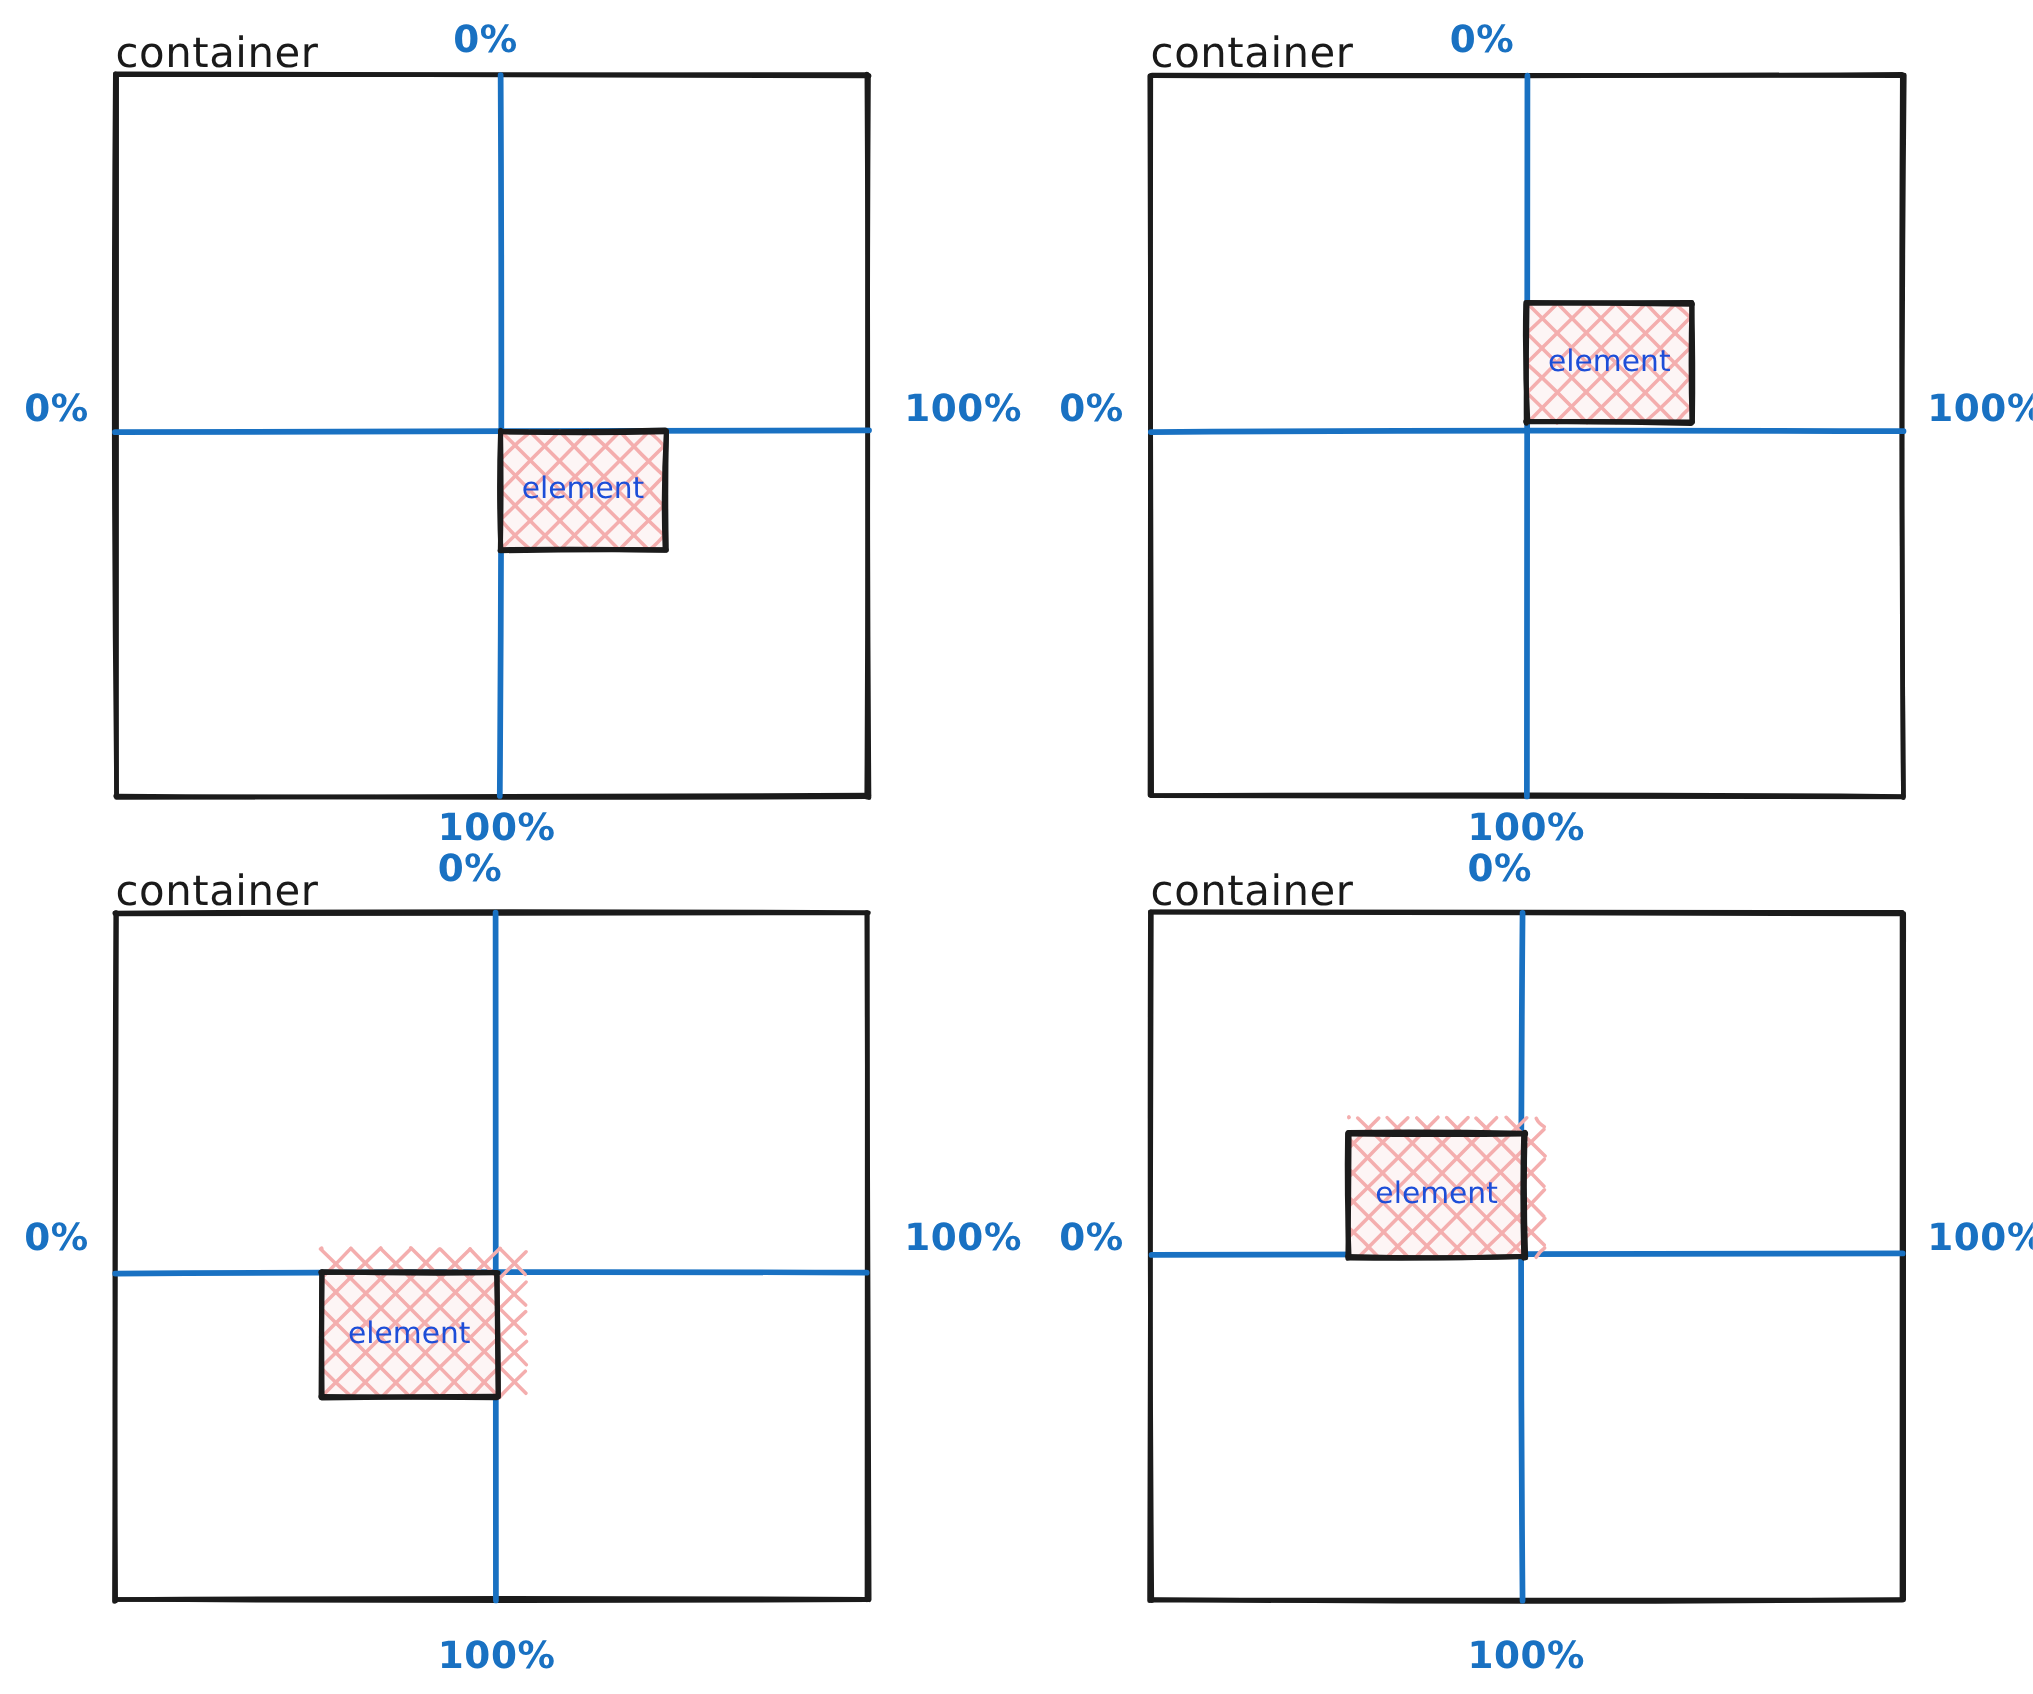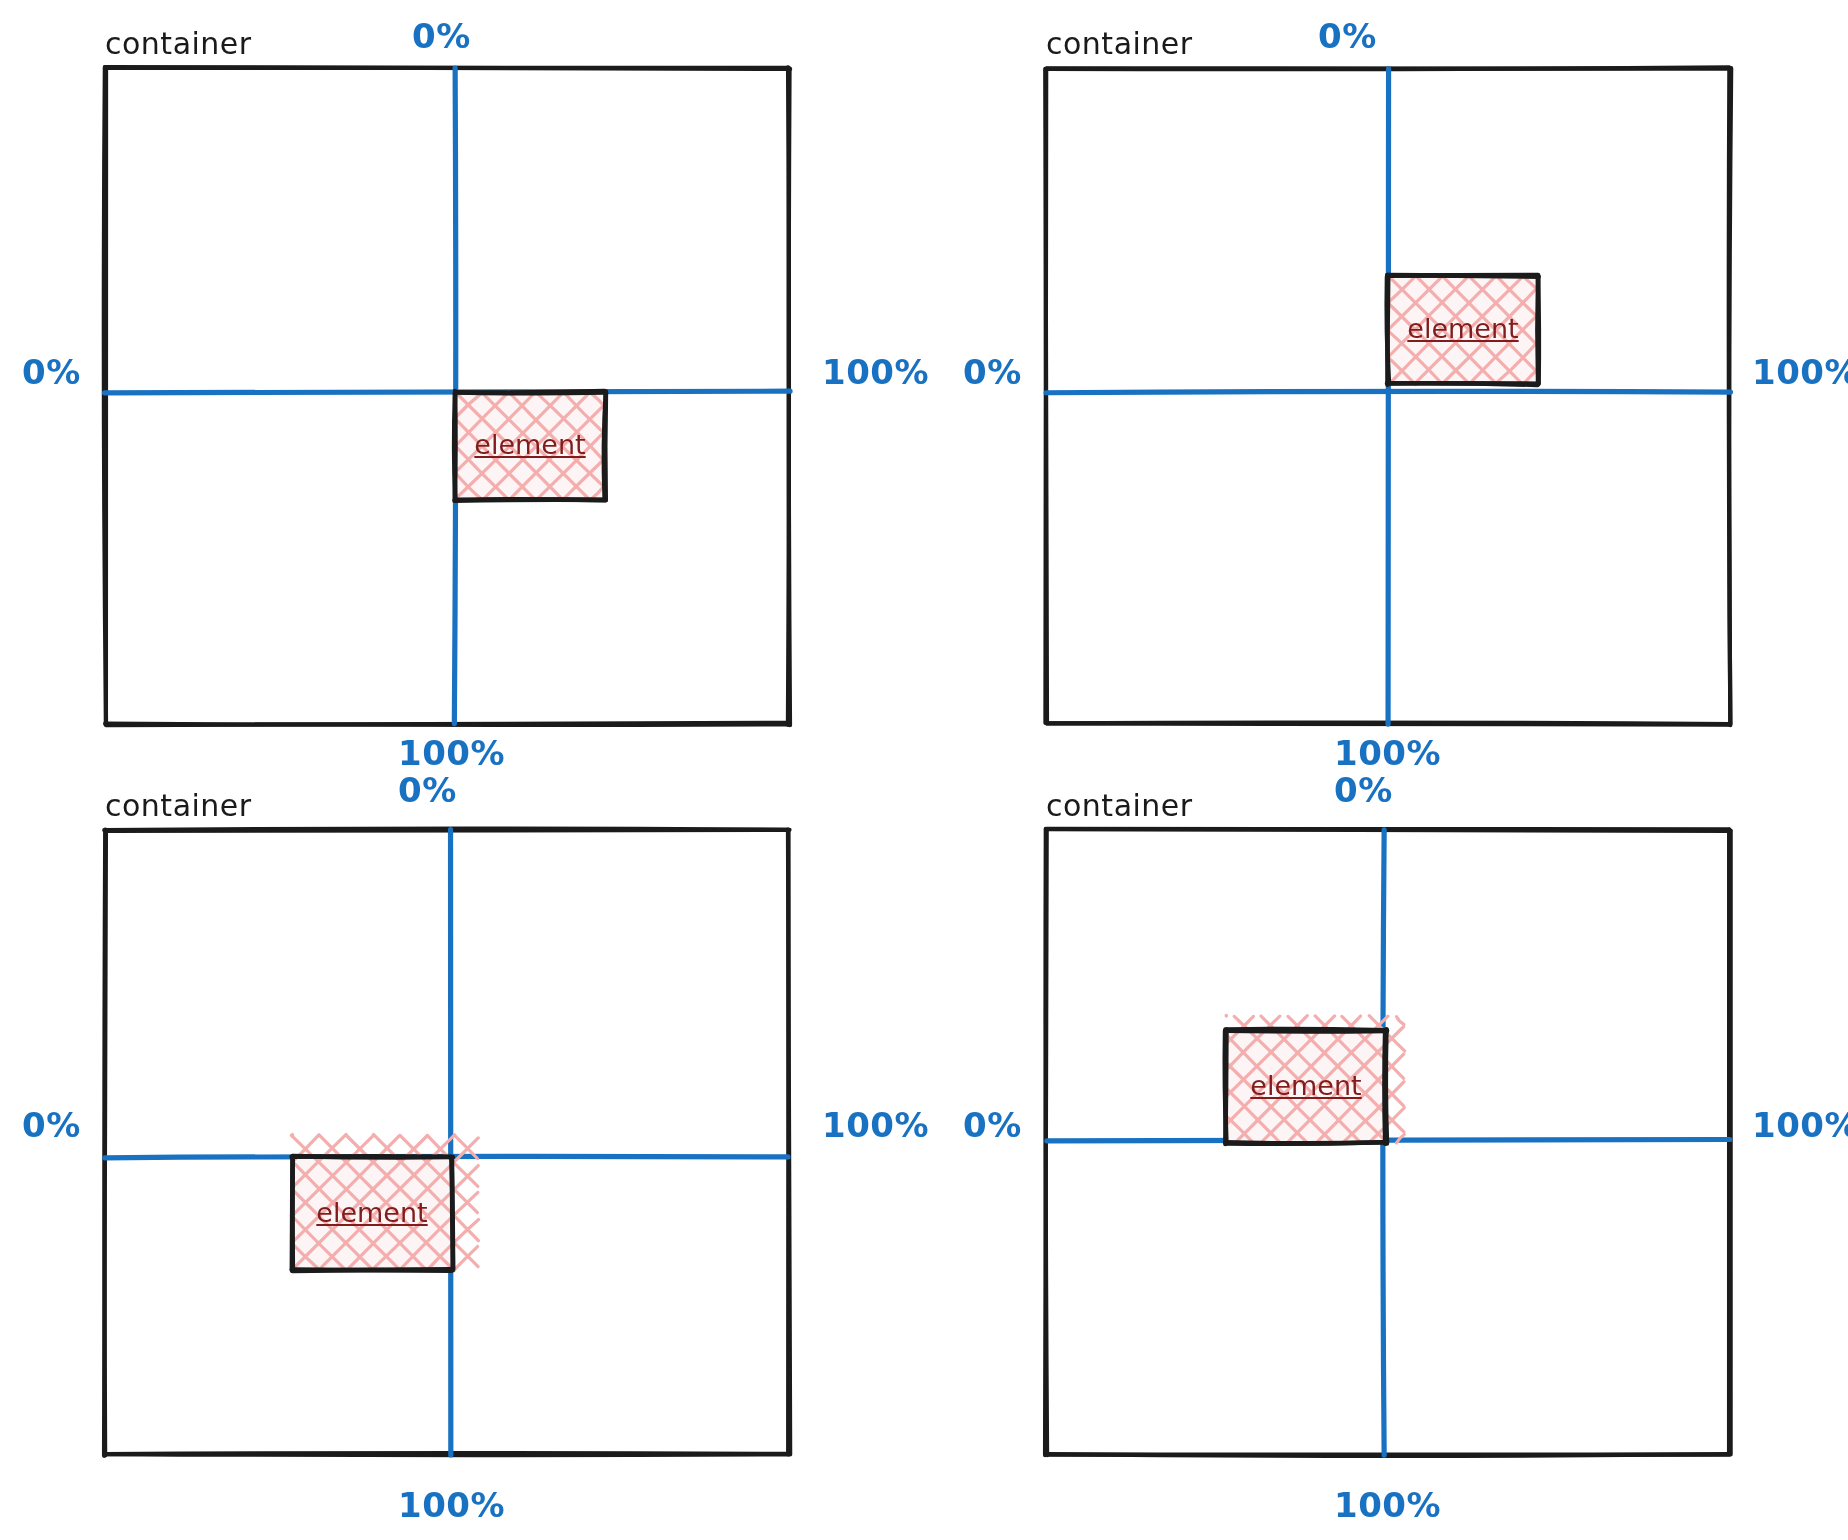--- a/index.html
+++ b/index.html
@@ -18,44 +18,43 @@
   .stage {
     position: absolute;
     left: 0; top: 0;
     width: 1848px;
     height: 1540px;
   }
 
   .container-label {
     position: absolute;
     color: #1a1a1a;
-    font-size: 30px;
+    font-size: 38px;
     font-family: "DejaVu Sans", sans-serif;
     letter-spacing: 0.5px;
     white-space: nowrap;
   }
 
   .pct-label {
     position: absolute;
     color: #1971c2;
     font-size: 34px;
     font-weight: 600;
     font-family: "DejaVu Sans", sans-serif;
     letter-spacing: 0.5px;
     white-space: nowrap;
   }
 
   .el-text {
     position: absolute;
-    color: #7f1d1d;
+    color: #1d4ed8;
     font-size: 27px;
     font-family: "DejaVu Sans", sans-serif;
     white-space: nowrap;
     pointer-events: none;
-    text-decoration: underline;
   }
 
   svg { display: block; position: absolute; left:0; top:0; overflow: visible; }
 </style>
 </head>
 <body>
 
 <div class="stage">
   <svg width="1848" height="1540" viewBox="0 0 1848 1540">
     <defs>

